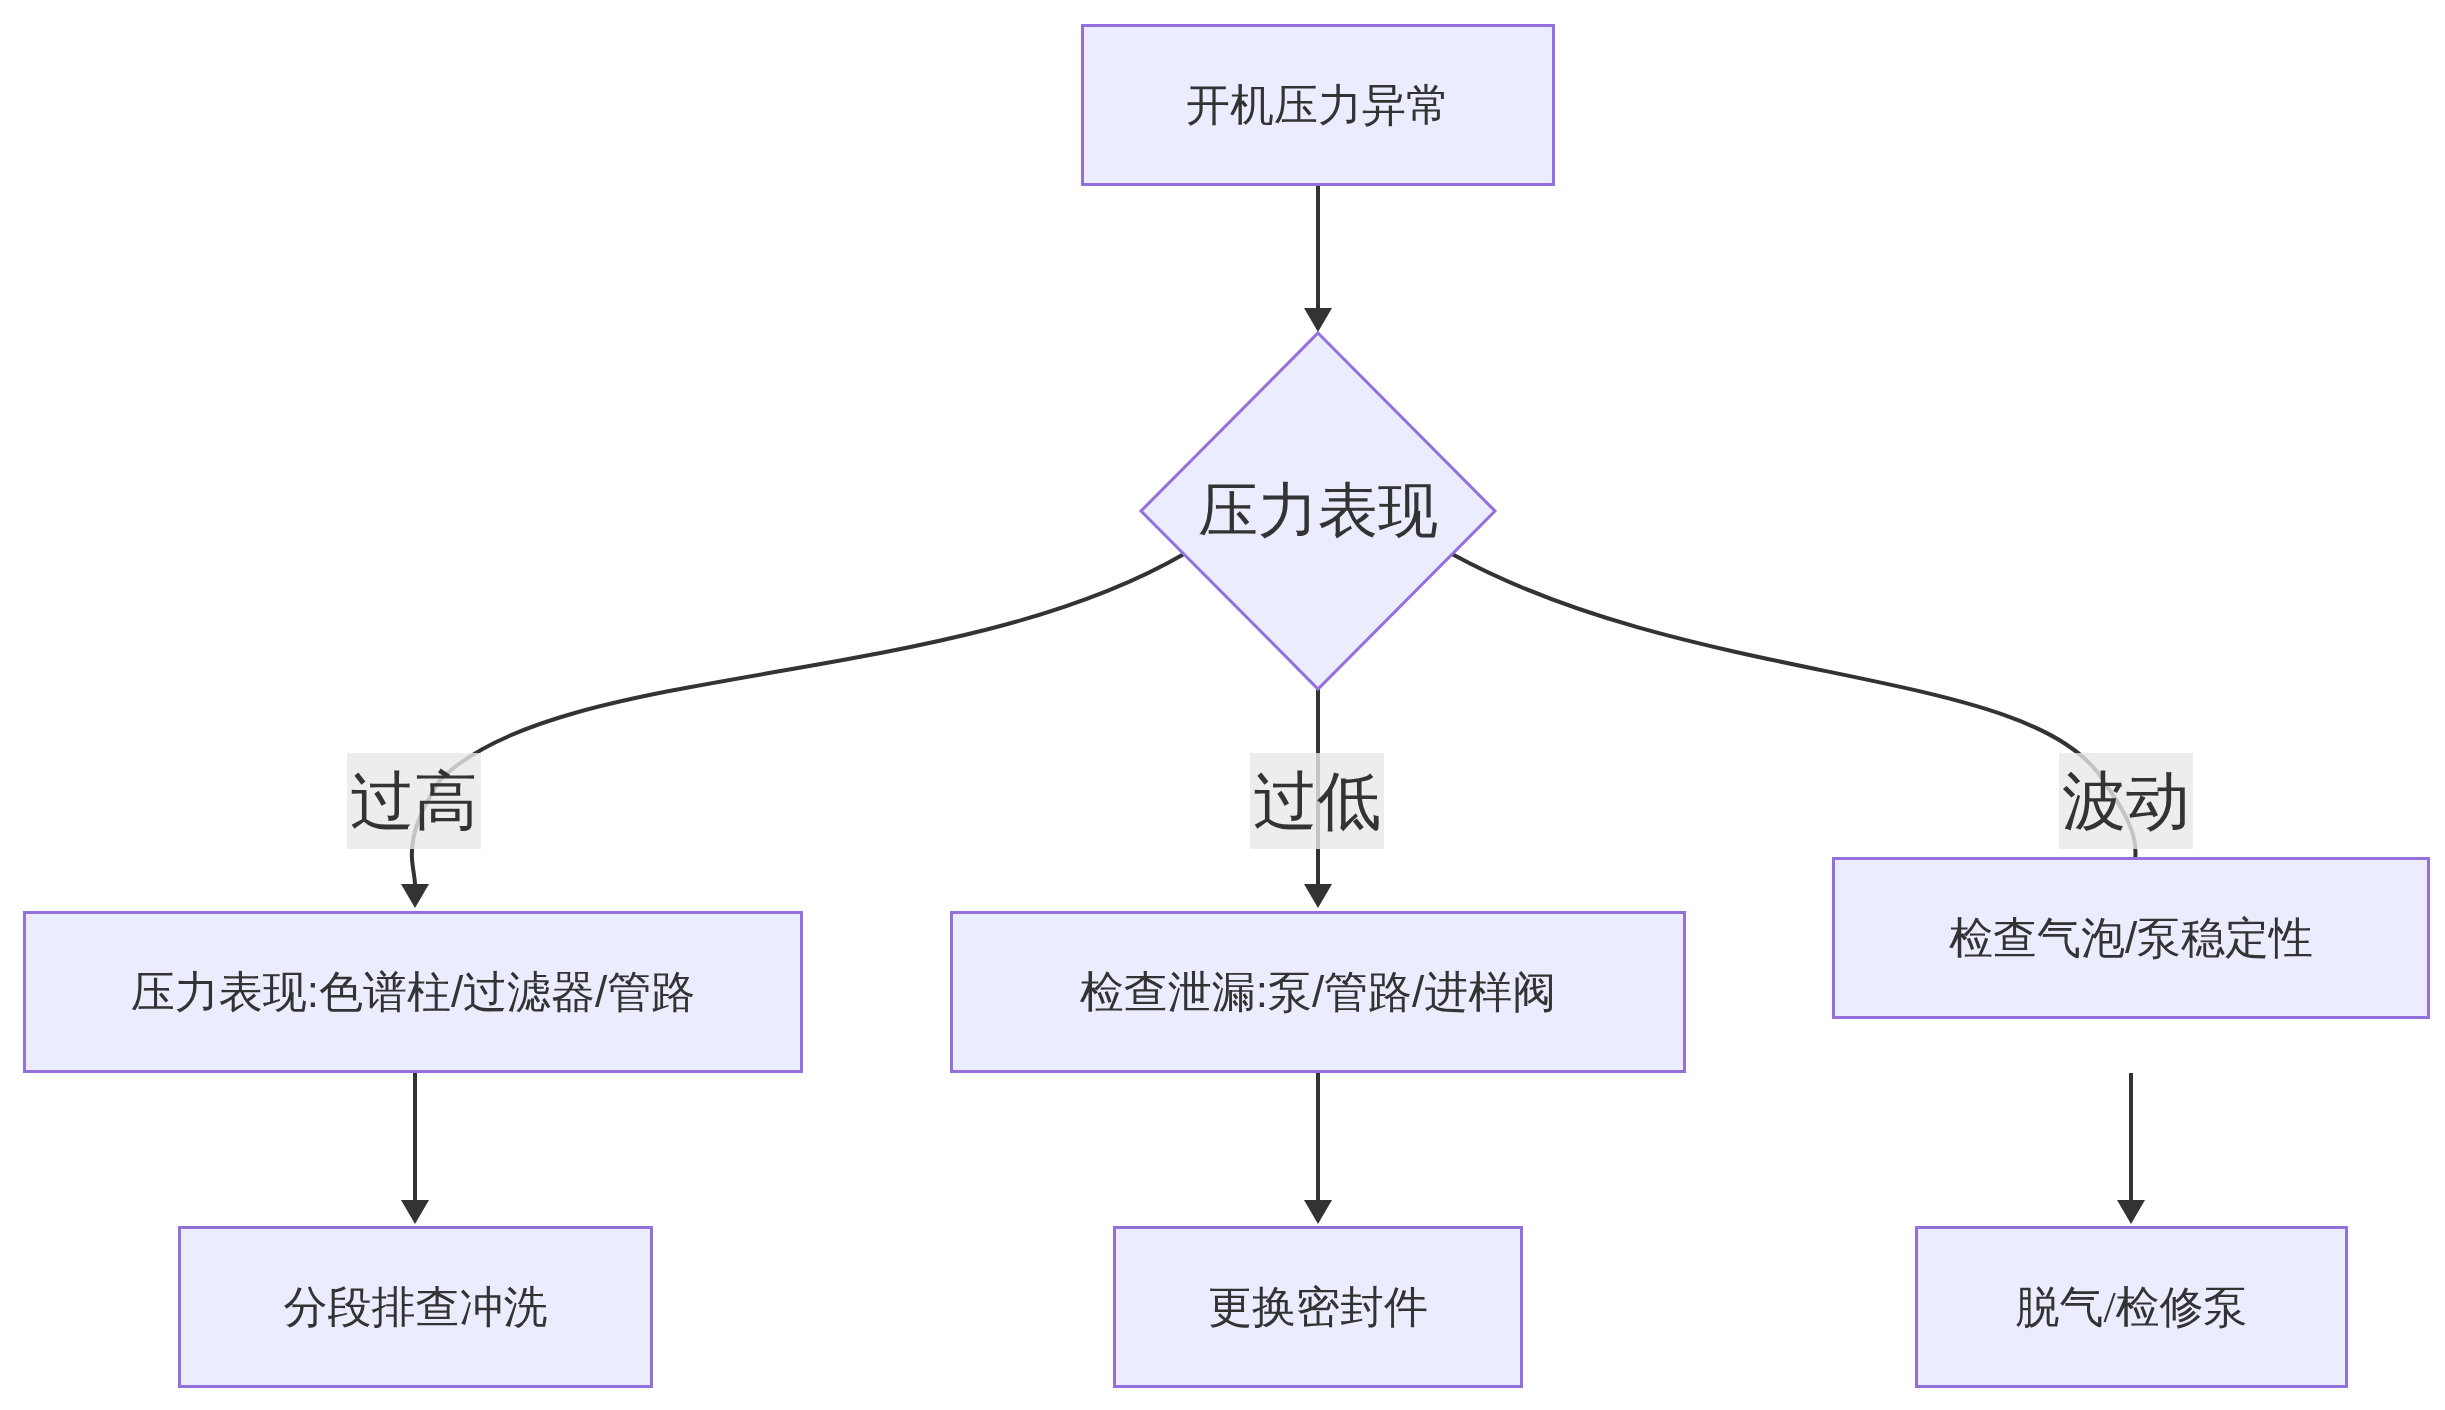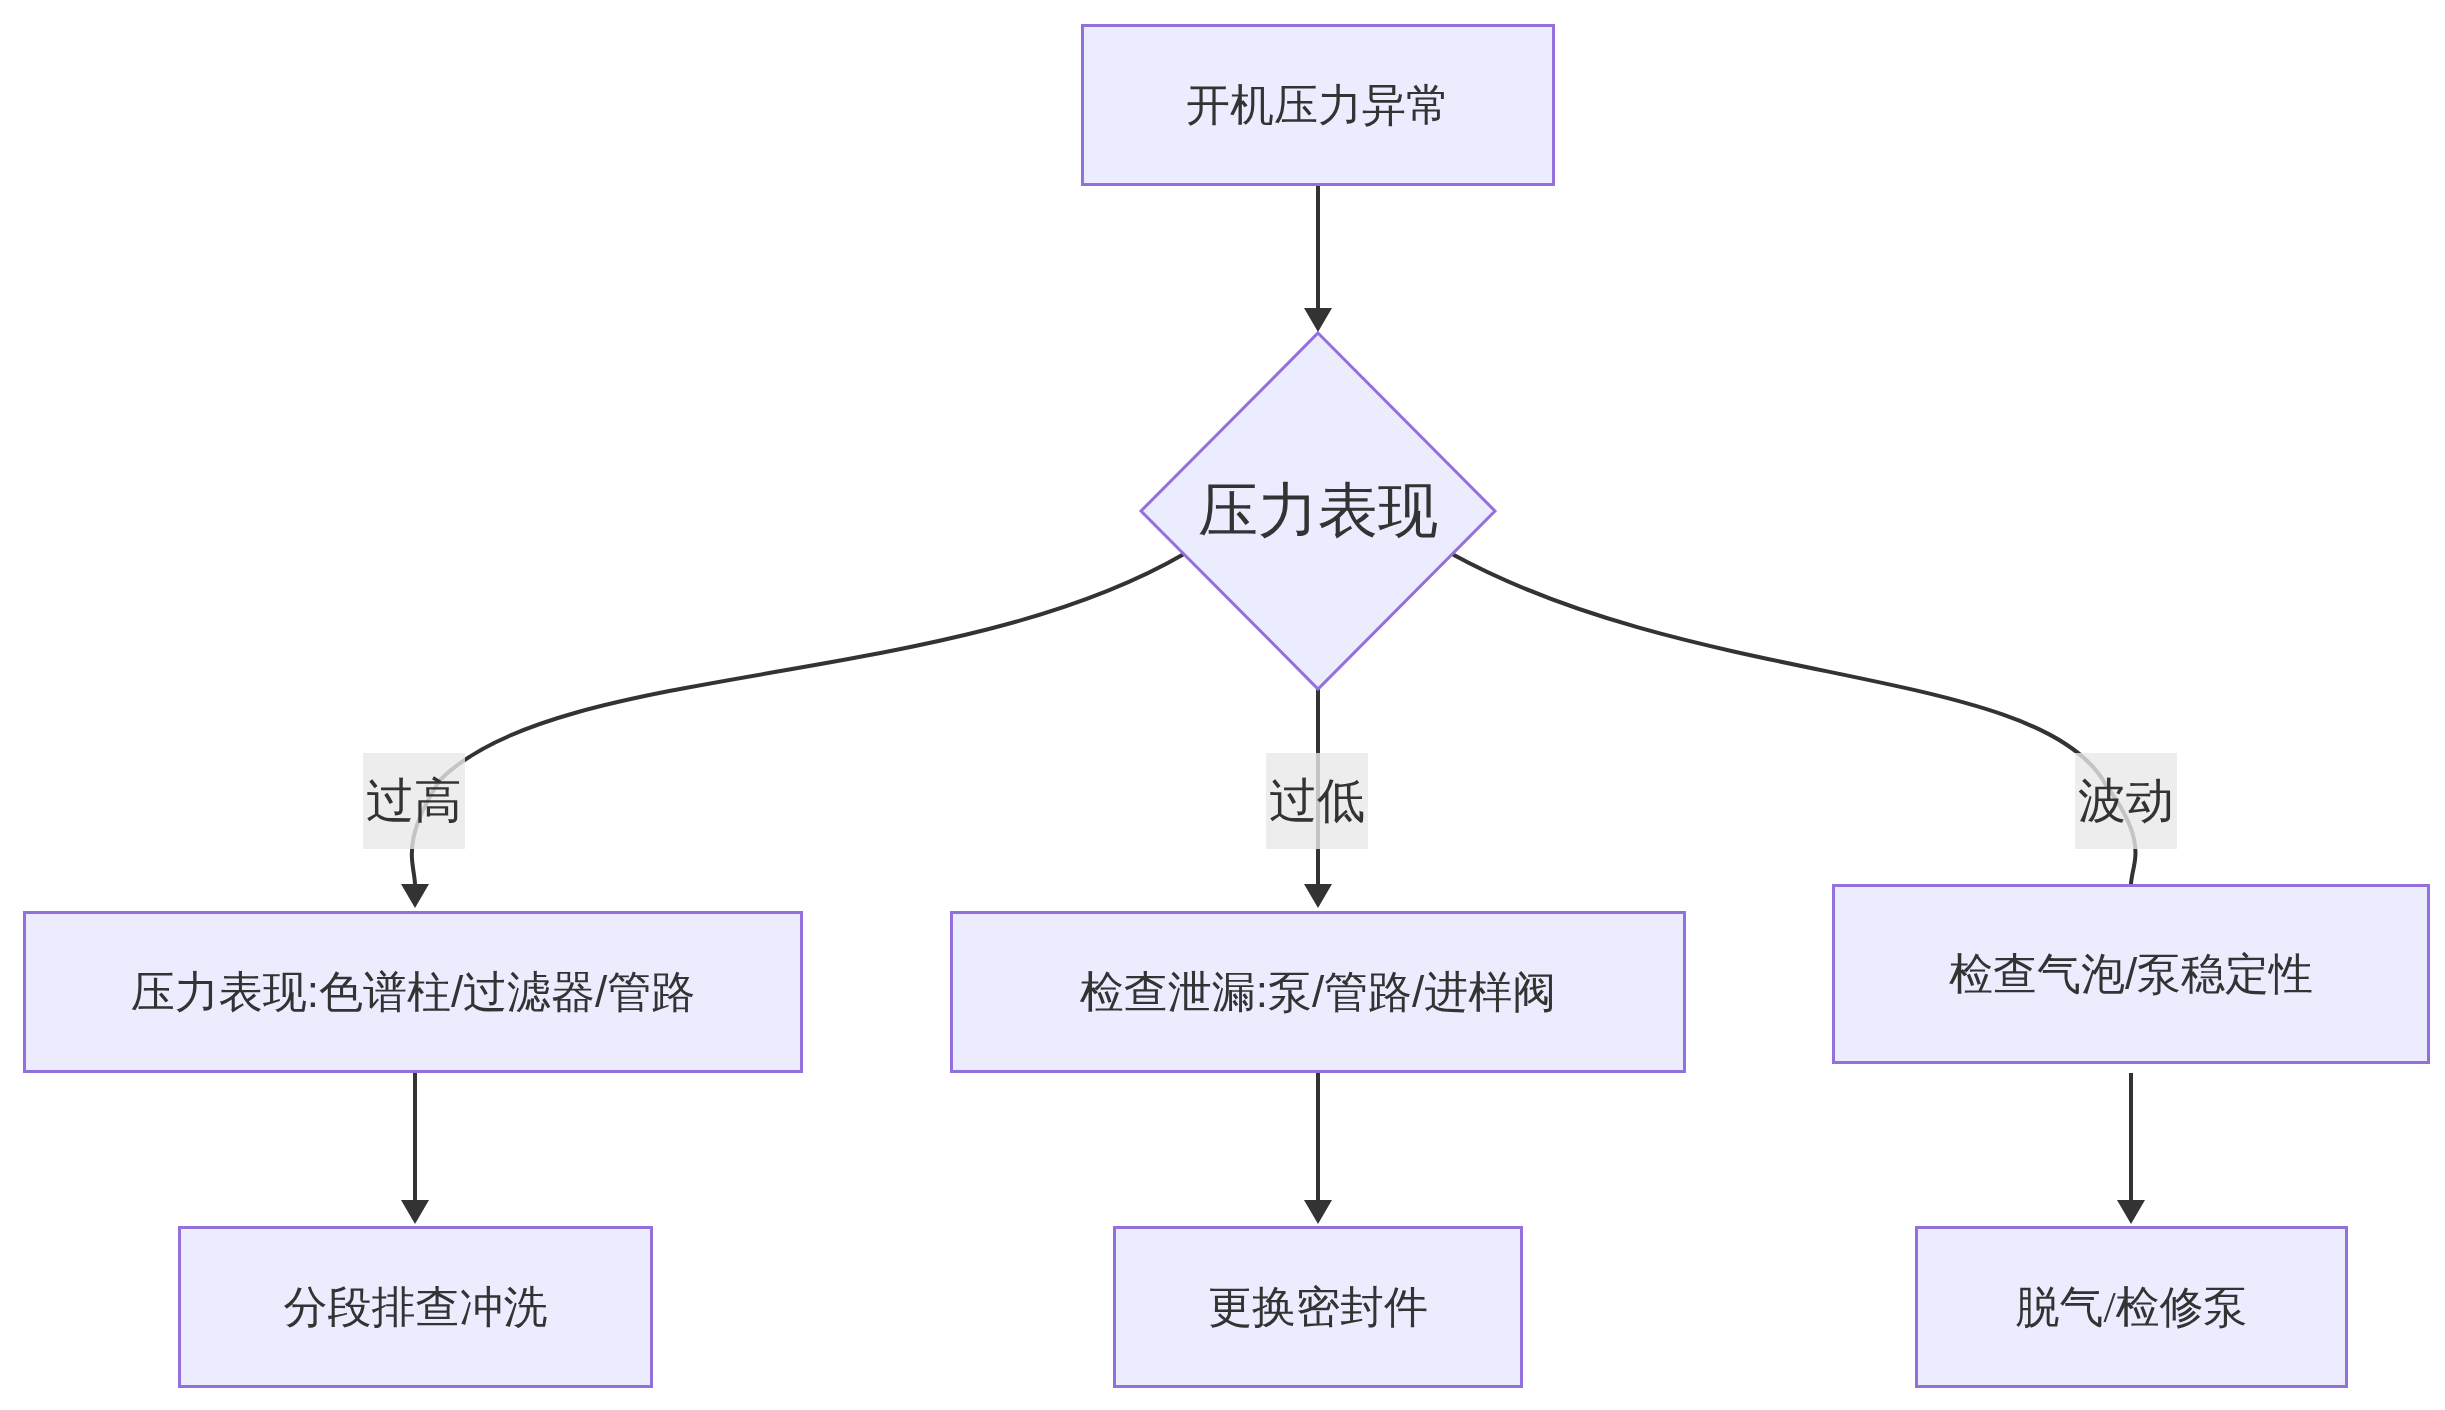--- a/index.html
+++ b/index.html
@@ -54,21 +54,21 @@
     justify-content: center;
     color: #333333;
     font-size: 60px;
     white-space: nowrap;
   }
   .edge-label {
     position: absolute;
     transform: translate(-50%, -50%);
     background: rgba(232, 232, 232, 0.8);
     color: #333333;
-    font-size: 48px;
+    font-size: 64px;
     line-height: 56px;
     padding: 20px 3px;
     white-space: nowrap;
   }
 </style>
 </head>
 <body>
 
 <div class="canvas">
 
@@ -111,21 +111,21 @@
   </div>
 
   <div class="node" style="left:23px; top:911px; width:780px; height:162px;">
     <span class="clip">压力表现:色谱柱/过滤器/管路</span>
   </div>
 
   <div class="node" style="left:950px; top:911px; width:736px; height:162px;">
     <span>检查泄漏:泵/管路/进样阀</span>
   </div>
 
-  <div class="node" style="left:1832px; top:884px; width:598px; height:180px;">
+  <div class="node" style="left:1832px; top:857px; width:598px; height:162px;">
     <span>检查气泡/泵稳定性</span>
   </div>
 
   <div class="node" style="left:178px; top:1226px; width:475px; height:162px;">
     <span>分段排查冲洗</span>
   </div>
 
   <div class="node" style="left:1113px; top:1226px; width:410px; height:162px;">
     <span>更换密封件</span>
   </div>

